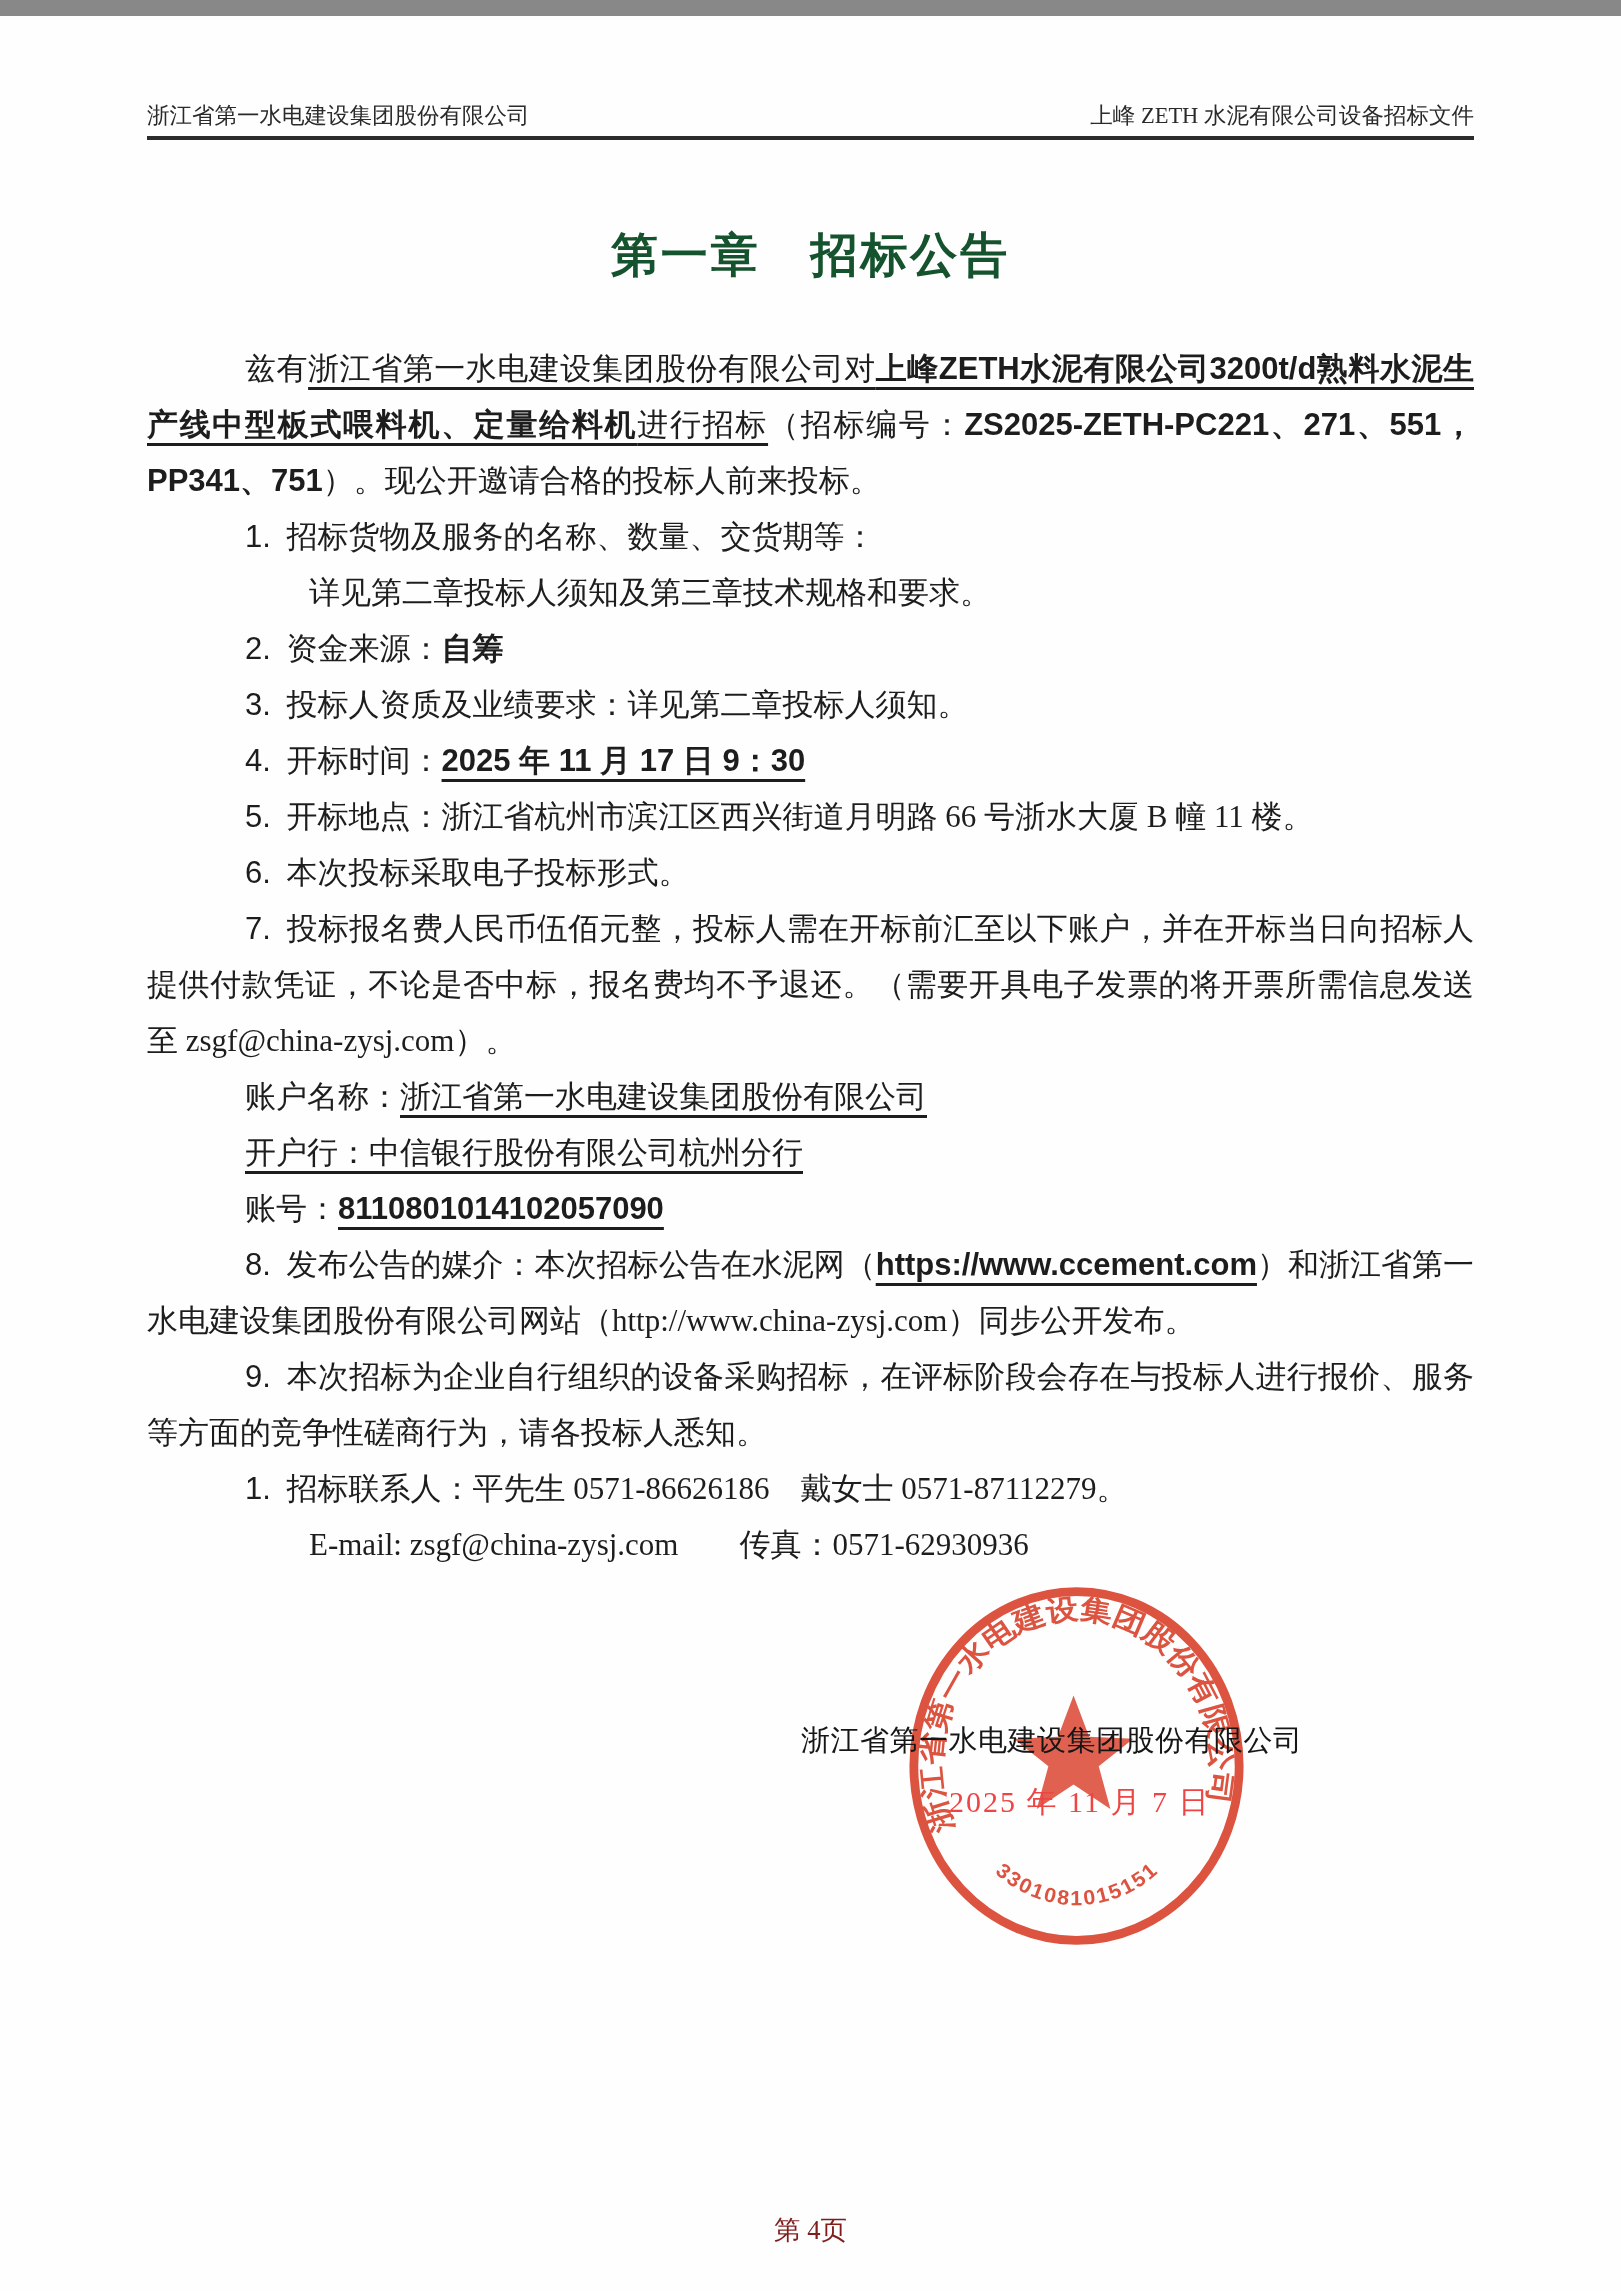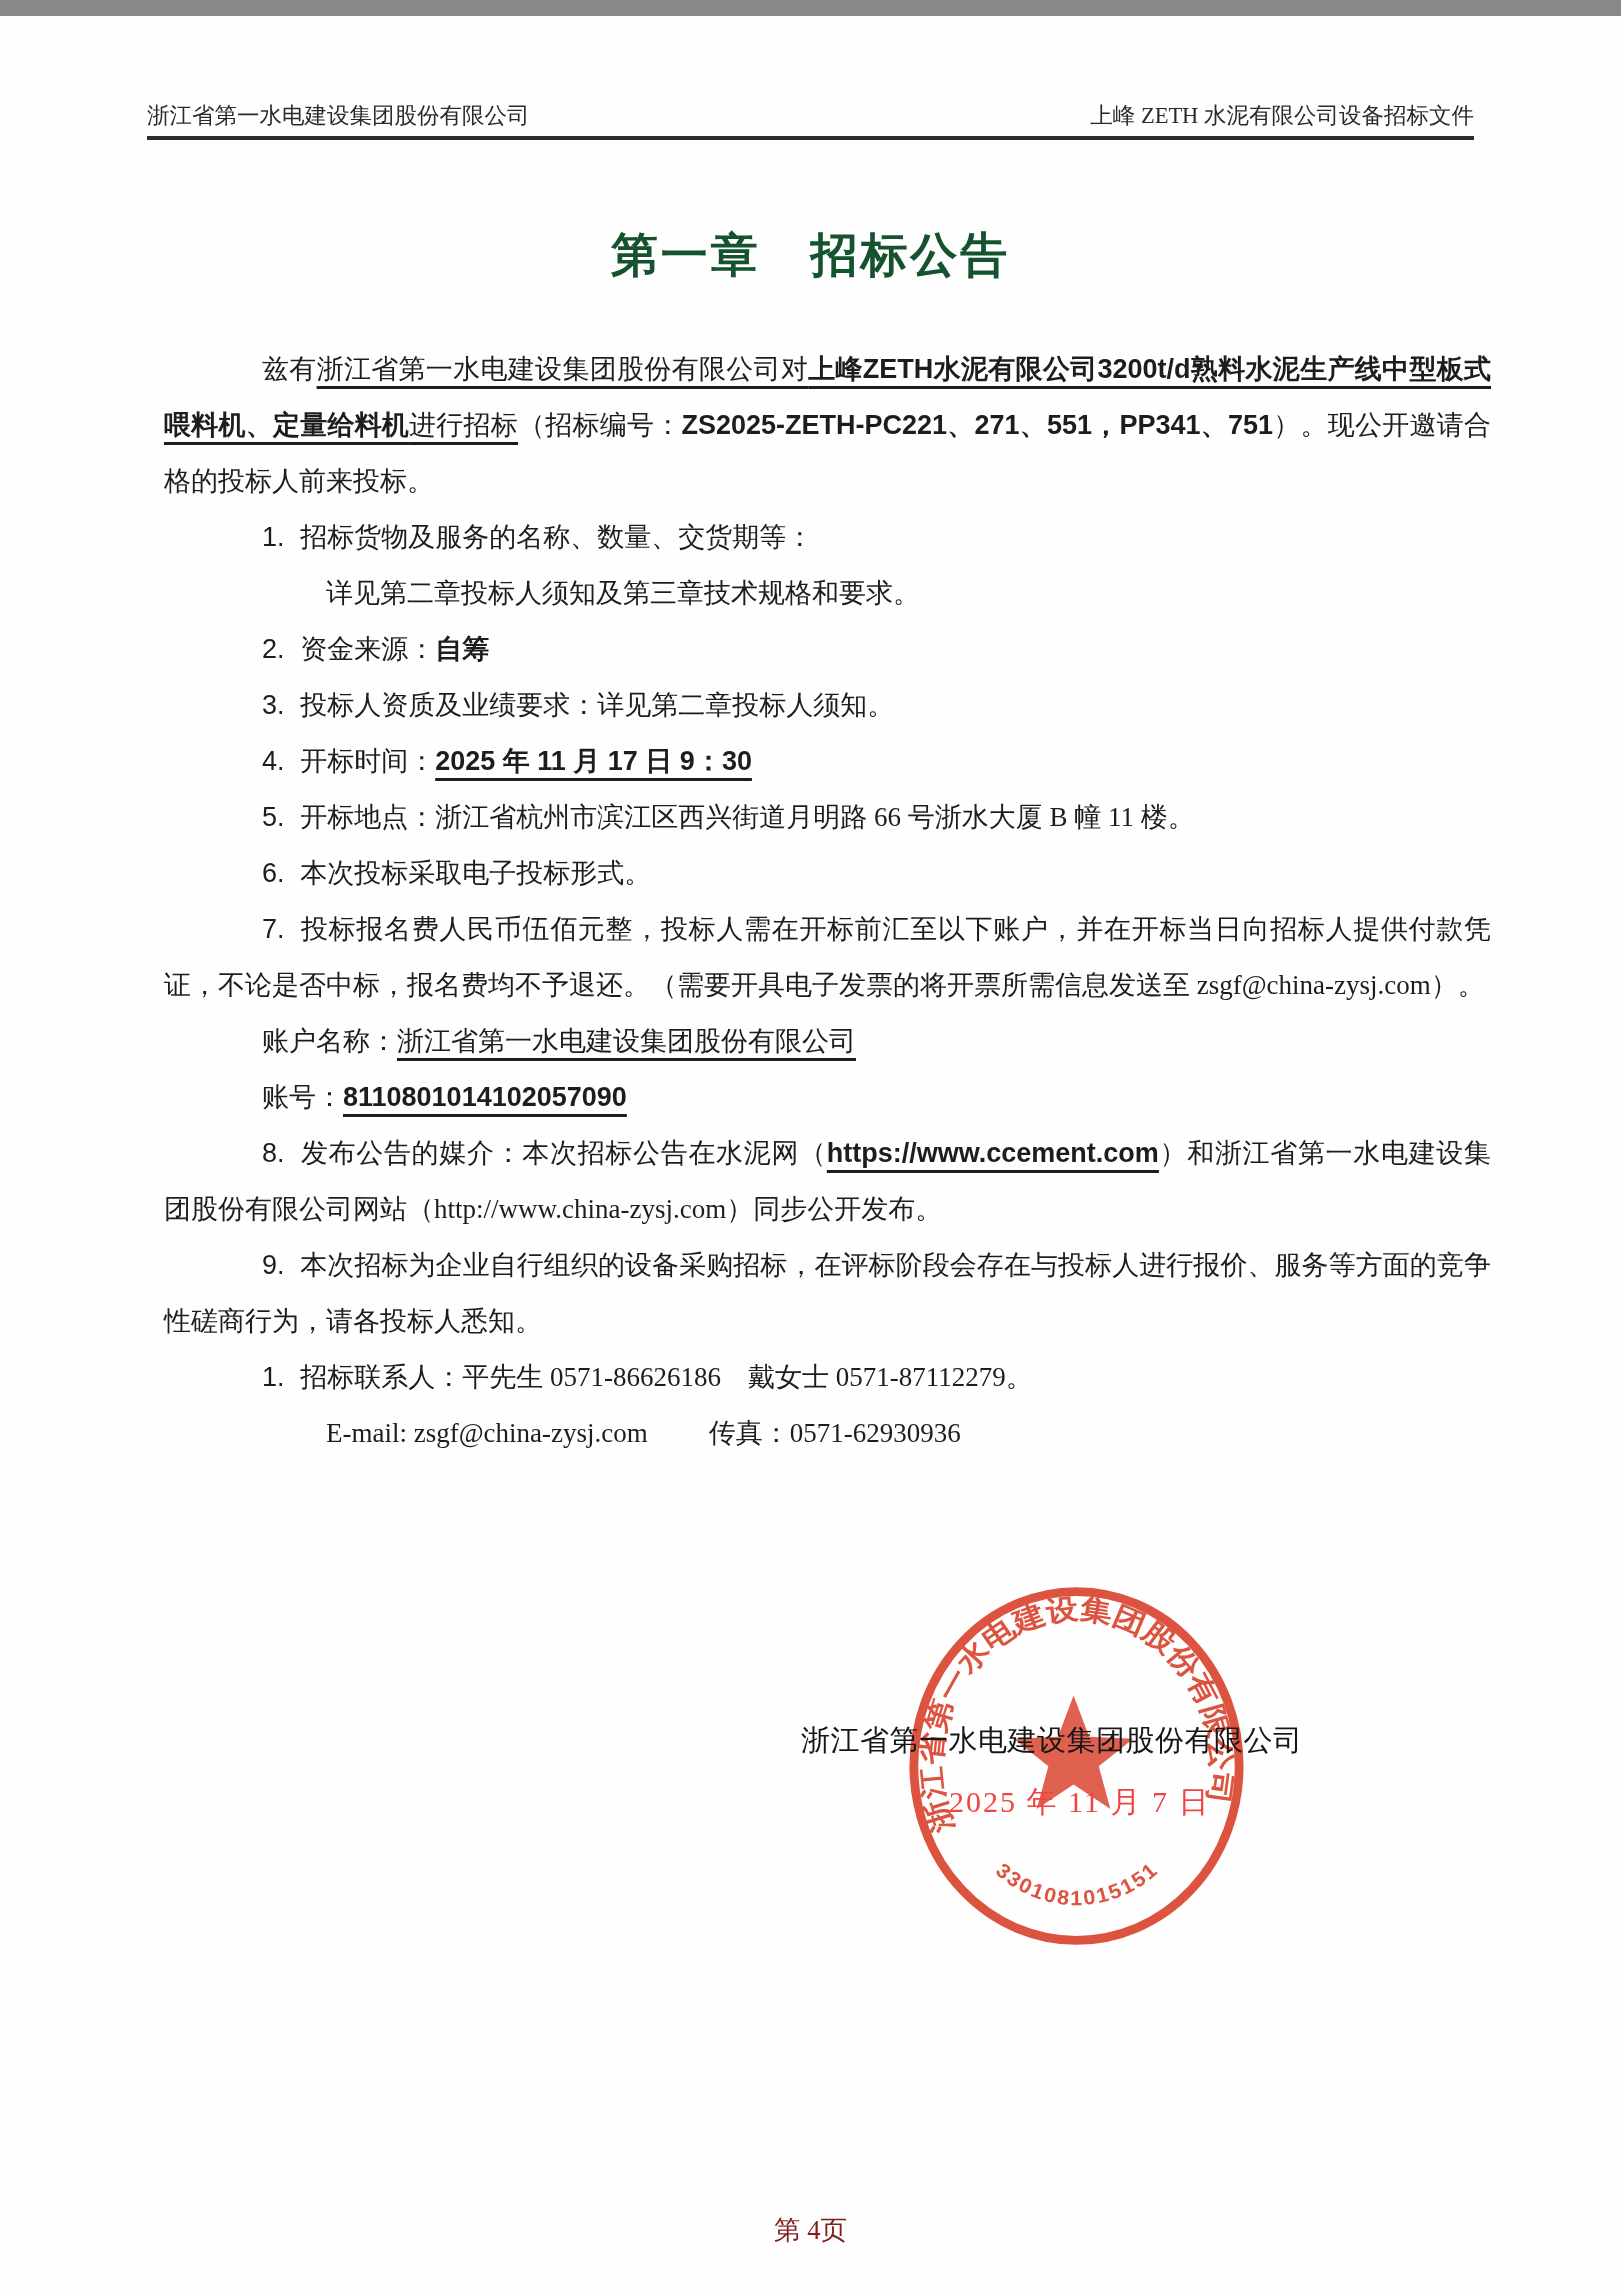--- a/index.html
+++ b/index.html
@@ -17,22 +17,22 @@
   .rule {
     position:absolute; top:120px; left:147px; width:1327px; height:3.9px;
     background:#2c2c2c;
   }
   .title {
     position:absolute; top:208px; left:0; width:100%;
     text-align:center; font-size:47px; font-weight:600;
     letter-spacing:2.9px; margin:0; color:#14532d;
   }
   .docbody {
-    position:absolute; top:325px; left:164px; width:1327px;
-    font-size:27px; line-height:56px; text-align:justify;
+    position:absolute; top:325px; left:147px; width:1327px;
+    font-size:31px; line-height:56px; text-align:justify;
   }
   .para { margin:0; text-indent:98px; }
   .sub  { margin:0; text-indent:162px; }
   .num  { margin-right:15.7px; font-family:"Liberation Sans","DejaVu Sans",sans-serif; }
   .u {
     text-decoration:underline;
     text-decoration-thickness:2.5px;
     text-underline-offset:7.8px;
   }
   .b { font-weight:700; }
@@ -79,20 +79,21 @@
     <p class="para"><span class="num">4.</span><span>开标时间：</span><span class="u b sans">2025 年 11 月 17 日 9：30</span></p>
 
     <p class="para"><span class="num">5.</span><span>开标地点：浙江省杭州市滨江区西兴街道月明路 66 号浙水大厦 B 幢 11 楼。</span></p>
 
     <p class="para"><span class="num">6.</span><span>本次投标采取电子投标形式。</span></p>
 
     <p class="para"><span class="num">7.</span><span>投标报名费人民币伍佰元整，投标人需在开标前汇至以下账户，并在开标当日向招标人提供付款凭证，不论是否中标，报名费均不予退还。（需要开具电子发票的将开票所需信息发送至 zsgf@china-zysj.com）。</span></p>
 
     <p class="para"><span>账户名称：</span><span class="u">浙江省第一水电建设集团股份有限公司</span></p>
 
+    <p class="para"><span class="u">开户行：中信银行股份有限公司杭州分行</span></p>
 
     <p class="para"><span>账号：</span><span class="u b sans">8110801014102057090</span></p>
 
     <p class="para"><span class="num">8.</span><span>发布公告的媒介：本次招标公告在水泥网（</span><span class="u b sans">https://www.ccement.com</span><span>）和浙江省第一水电建设集团股份有限公司网站（http://www.china-zysj.com）同步公开发布。</span></p>
 
     <p class="para"><span class="num">9.</span><span>本次招标为企业自行组织的设备采购招标，在评标阶段会存在与投标人进行报价、服务等方面的竞争性磋商行为，请各投标人悉知。</span></p>
 
     <p class="para"><span class="num">1.</span><span>招标联系人：平先生 0571-86626186　戴女士 0571-87112279。</span></p>
 
     <p class="sub"><span>E-mail: zsgf@china-zysj.com</span><span class="fax">传真：0571-62930936</span></p>

